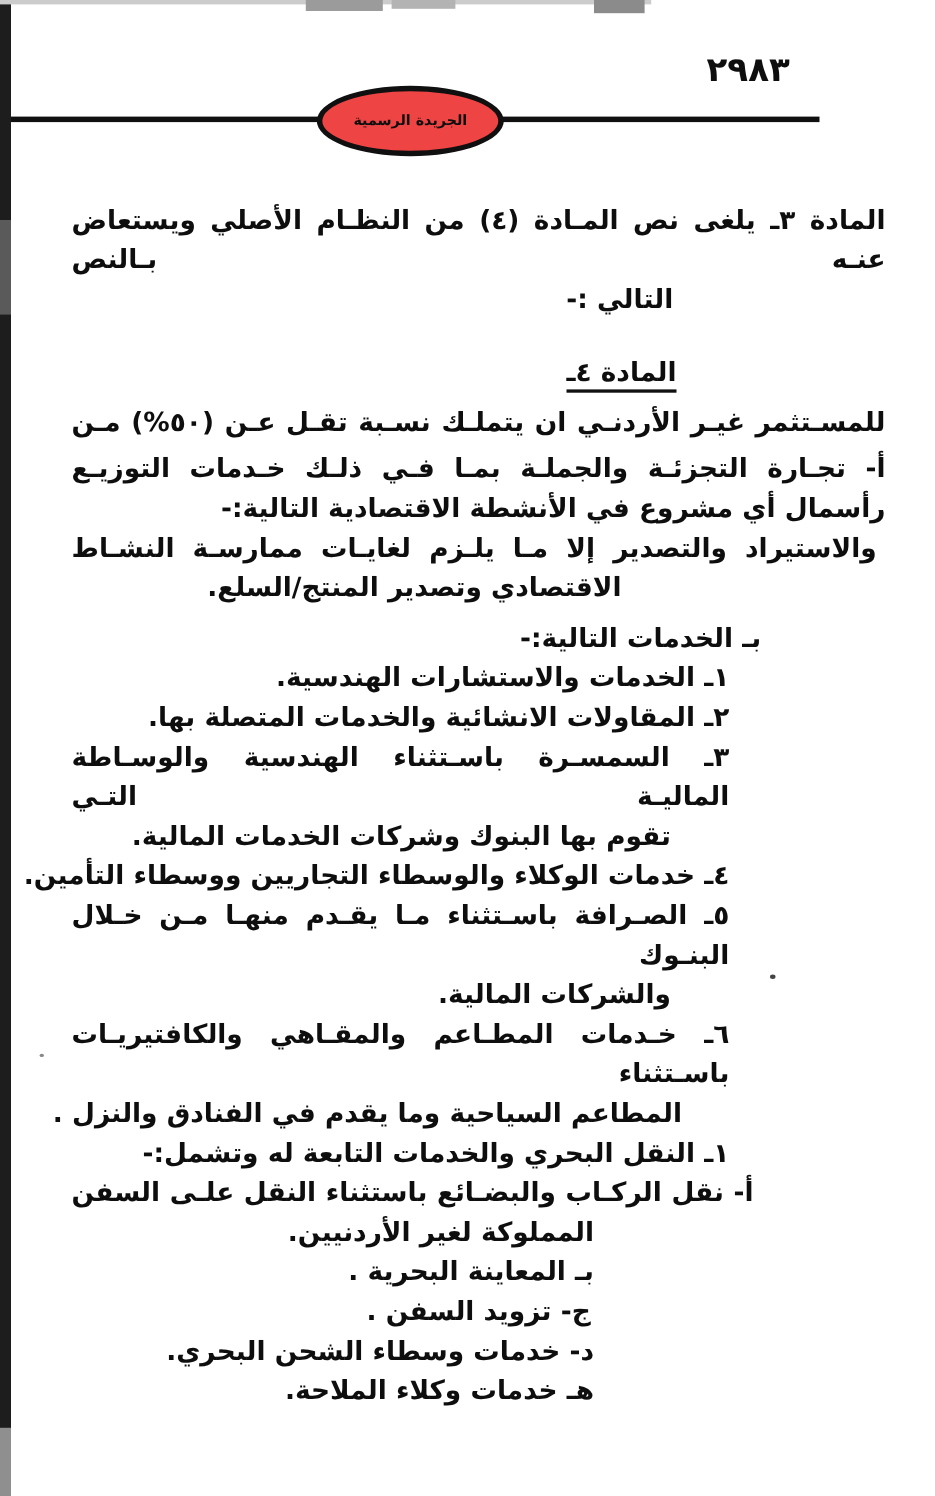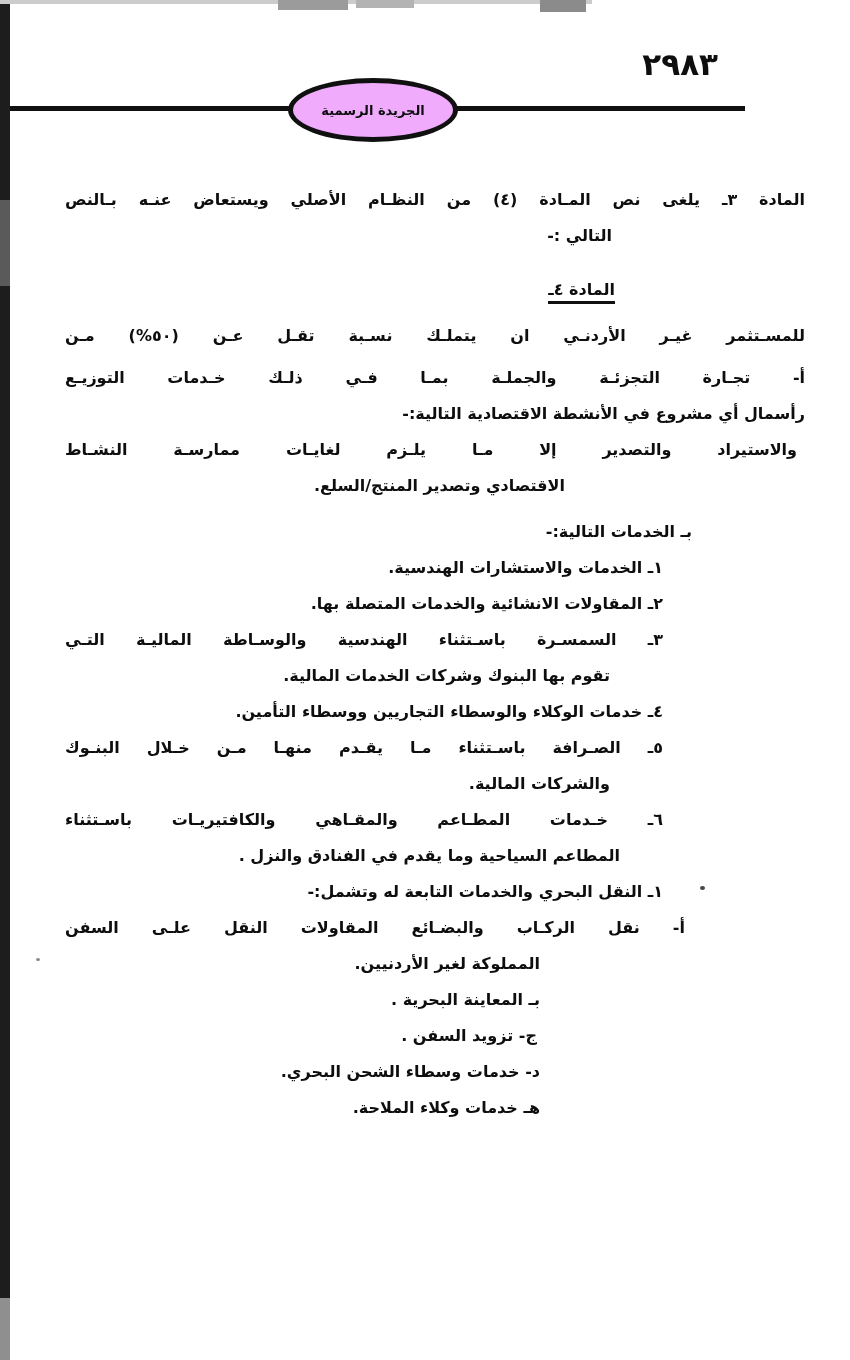--- a/index.html
+++ b/index.html
@@ -16,28 +16,28 @@
   .ts2{position:absolute;top:0;left:278px;width:70px;height:10px;background:#9b9b9b;}
   .ts3{position:absolute;top:0;left:356px;width:58px;height:8px;background:#b3b3b3;}
   .ts4{position:absolute;top:0;left:540px;width:46px;height:12px;background:#8b8b8b;}
   .dot1{position:absolute;left:700px;top:886px;width:5px;height:4px;background:#444;border-radius:50%;}
   .dot2{position:absolute;left:36px;top:958px;width:4px;height:3px;background:#888;border-radius:50%;}
   
   .page-number{position:absolute;top:46px;right:132px;font-size:31px;font-weight:bold;letter-spacing:2px;}
   .rule{position:absolute;top:106px;left:10px;width:735px;height:5px;background:#101010;}
   .badge{
     position:absolute;top:78px;left:288px;width:170px;height:64px;
-    background:#f0abfc;border:5px solid #101010;border-radius:50%;
+    background:#ef4444;border:5px solid #101010;border-radius:50%;
     display:flex;align-items:center;justify-content:center;
     font-size:13px;font-weight:bold;z-index:2;box-sizing:border-box;
   }
   
   .doc{
     position:absolute;top:182px;right:45px;left:65px;
-    direction:rtl;font-weight:bold;font-size:16px;line-height:36px;
+    direction:rtl;font-weight:bold;font-size:24px;line-height:36px;
   }
   .line{white-space:nowrap;}
   .line.justify{text-align:justify;text-align-last:justify;white-space:normal;}
   .line .u{border-bottom:3px solid #101010;padding-bottom:2px;}
 </style>
 </head>
 <body>
 
 <div class="left-bar"></div>
 <div class="left-bar-gray"></div>
@@ -51,36 +51,36 @@
 
 <div class="page-number">٢٩٨٣</div>
 <div class="rule"></div>
 <div class="badge">
   <span>الجريدة الرسمية</span>
 </div>
 
 <div class="doc" id="doc-lines">
     <div class="line justify" style="margin-right: 0px;">المادة ٣ـ يلغى نص المـادة (٤) من النظـام الأصلي ويستعاض عنـه بـالنص</div>
     <div class="line" style="margin-right: 193px;">التالي :-</div>
-    <div class="line" style="margin-right: 190px; margin-top: 18px;"><span class="u">المادة ٤ـ</span></div>
+    <div class="line" style="margin-right: 190px; margin-top: 30px;"><span class="u">المادة ٤ـ</span></div>
     <div class="line justify" style="margin-right: 0px; margin-top: 10px;">للمسـتثمر غيـر الأردنـي ان يتملـك نسـبة تقـل عـن (٥٠%) مـن</div>
     <div class="line justify" style="margin-right: 0px; margin-top: 6px;">أ-   تجـارة التجزئـة والجملـة بمـا فـي ذلـك خـدمات التوزيـع</div>
     <div class="line" style="margin-right: 0px;">رأسمال أي مشروع في الأنشطة الاقتصادية التالية:-</div>
     <div class="line justify" style="margin-right: 8px;">والاستيراد والتصدير إلا مـا يلـزم لغايـات ممارسـة النشـاط</div>
     <div class="line" style="margin-right: 240px;">الاقتصادي وتصدير المنتج/السلع.</div>
     <div class="line" style="margin-right: 113px; margin-top: 10px;">بـ الخدمات التالية:-</div>
     <div class="line" style="margin-right: 142px;">١ـ   الخدمات والاستشارات الهندسية.</div>
     <div class="line" style="margin-right: 142px;">٢ـ   المقاولات الانشائية والخدمات المتصلة بها.</div>
     <div class="line justify" style="margin-right: 142px;">٣ـ   السمسـرة باسـتثناء الهندسية والوسـاطة الماليـة التـي</div>
     <div class="line" style="margin-right: 195px;">تقوم بها البنوك وشركات الخدمات المالية.</div>
     <div class="line" style="margin-right: 142px;">٤ـ   خدمات الوكلاء والوسطاء التجاريين ووسطاء التأمين.</div>
     <div class="line justify" style="margin-right: 142px;">٥ـ   الصـرافة باسـتثناء مـا يقـدم منهـا مـن خـلال البنـوك</div>
     <div class="line" style="margin-right: 195px;">والشركات المالية.</div>
     <div class="line justify" style="margin-right: 142px;">٦ـ   خـدمات المطـاعم والمقـاهي والكافتيريـات باسـتثناء</div>
     <div class="line" style="margin-right: 185px;">المطاعم السياحية وما يقدم في الفنادق والنزل .</div>
     <div class="line" style="margin-right: 142px;">١ـ   النقل البحري والخدمات التابعة له وتشمل:-</div>
-    <div class="line justify" style="margin-right: 120px;">أ-   نقل الركـاب والبضـائع المقاولات النقل علـى السفن</div>
+    <div class="line justify" style="margin-right: 120px;">أ-   نقل الركـاب والبضـائع باستثناء النقل علـى السفن</div>
     <div class="line" style="margin-right: 265px;">المملوكة لغير الأردنيين.</div>
     <div class="line" style="margin-right: 265px;">بـ المعاينة البحرية .</div>
     <div class="line" style="margin-right: 268px;">ج-  تزويد السفن .</div>
     <div class="line" style="margin-right: 265px;">د-  خدمات وسطاء الشحن البحري.</div>
     <div class="line" style="margin-right: 265px;">هـ خدمات وكلاء الملاحة.</div>
   </div>
 
 </body></html>

